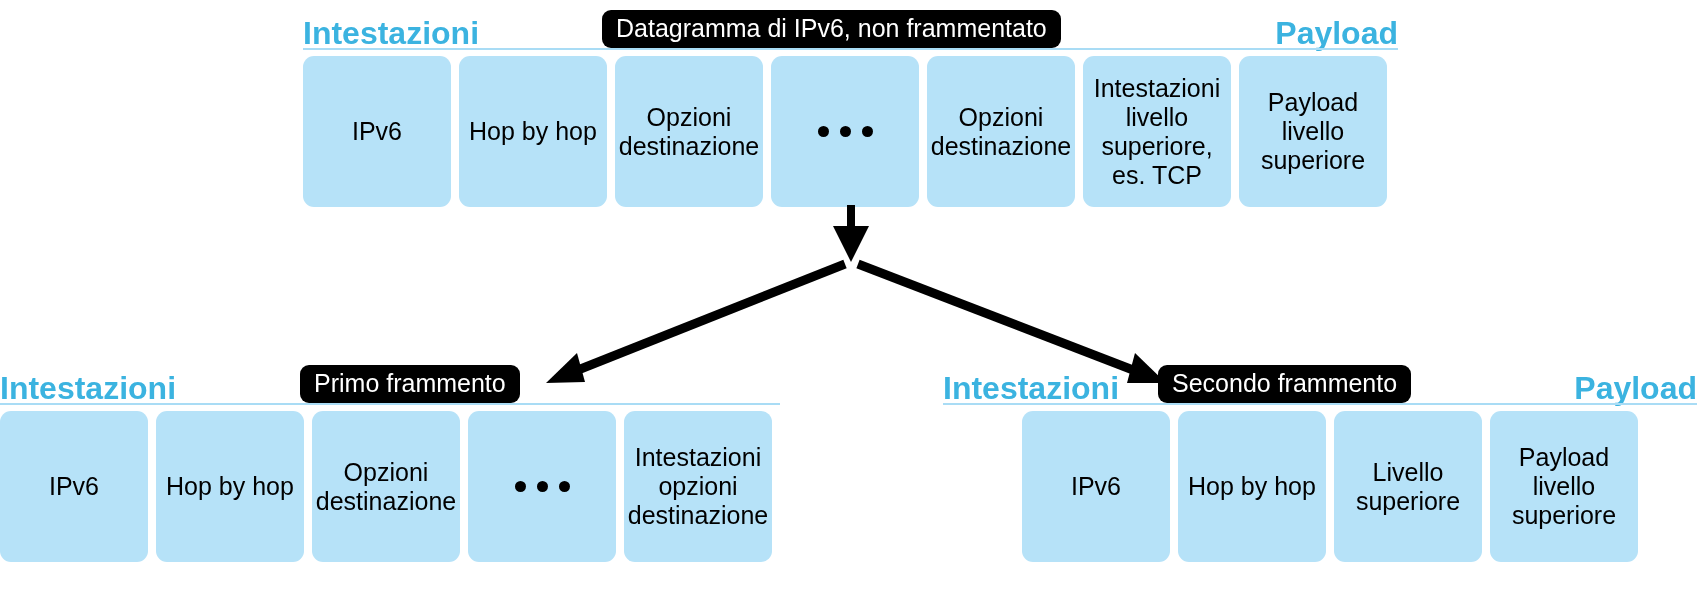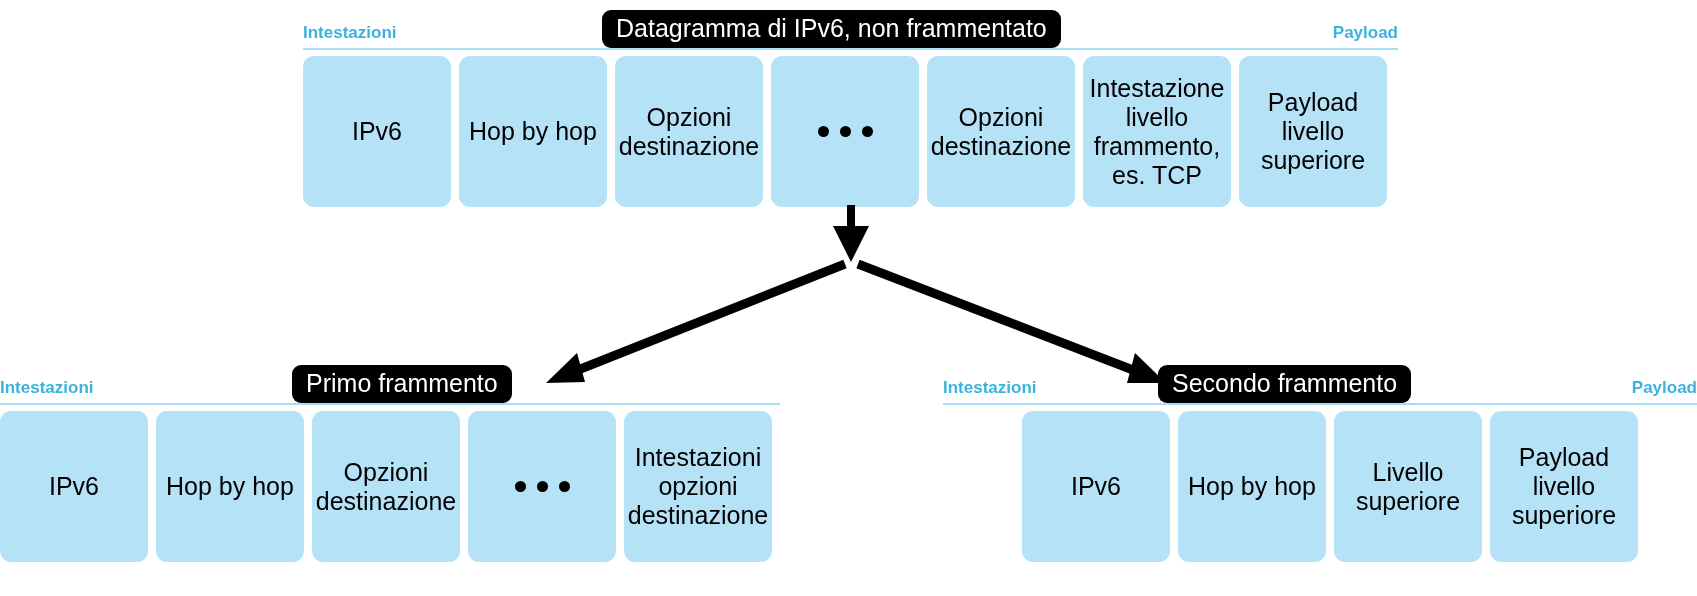--- a/index.html
+++ b/index.html
@@ -26,21 +26,21 @@
   }
   .sec-head {
     position: relative;
     height: 38px;
   }
   .cap {
     position: absolute;
     bottom: 0px;
     font-weight: bold;
     color: #3bb3e0;
-    font-size: 17px;
+    font-size: 32px;
     line-height: 26px;
     white-space: nowrap;
     text-align: right;
   }
   .cap.left  { left: 0; }
   .cap.right { right: 0; margin-left: 10px; }
 
   .pill {
     position: absolute;
     bottom: -2px;
@@ -129,29 +129,29 @@
     <div class="row" id="row-top">
       <div class="box" style="width:148px;height:151px;">IPv6</div>
       <div class="box" style="width:148px;height:151px;">Hop by hop</div>
       <div class="box" style="width:148px;height:151px;">Opzioni destinazione</div>
       <div class="box dots" style="width:148px;height:151px;">
           <i></i>
           <i></i>
           <i></i>
         </div>
       <div class="box" style="width:148px;height:151px;">Opzioni destinazione</div>
-      <div class="box" style="width:148px;height:151px;">Intestazione livello frammento, es. TCP</div>
+      <div class="box" style="width:148px;height:151px;">Intestazioni livello superiore, es. TCP</div>
       <div class="box" style="width:148px;height:151px;">Payload livello superiore</div>
     </div>
   </div>
 
   <div class="section" id="sec-first">
     <div class="sec-head">
       <span class="cap left">Intestazioni</span>
-      <span class="pill" style="left:292px;">Primo frammento</span>
+      <span class="pill" style="left:300px;">Primo frammento</span>
     </div>
     <div class="rule" style="top:40px;"></div>
     <div class="row" id="row-first">
       <div class="box" style="width:148px;height:151px;">IPv6</div>
       <div class="box" style="width:148px;height:151px;">Hop by hop</div>
       <div class="box" style="width:148px;height:151px;">Opzioni destinazione</div>
       <div class="box dots" style="width:148px;height:151px;">
           <i></i>
           <i></i>
           <i></i>

